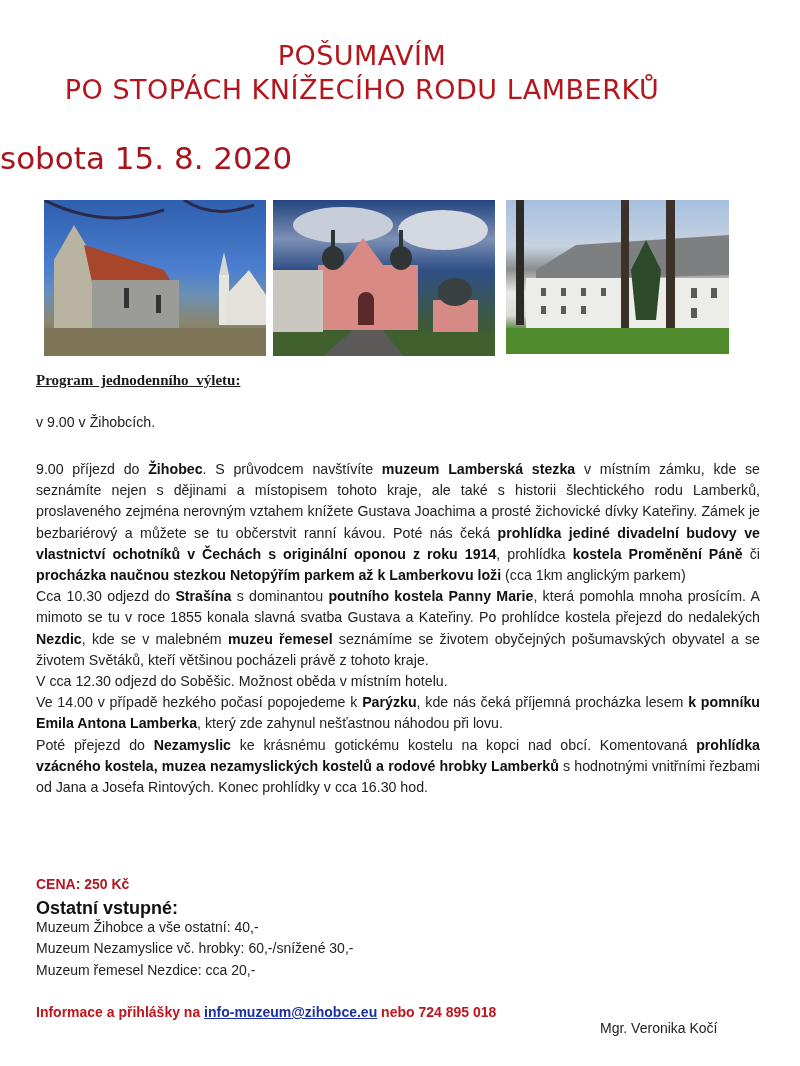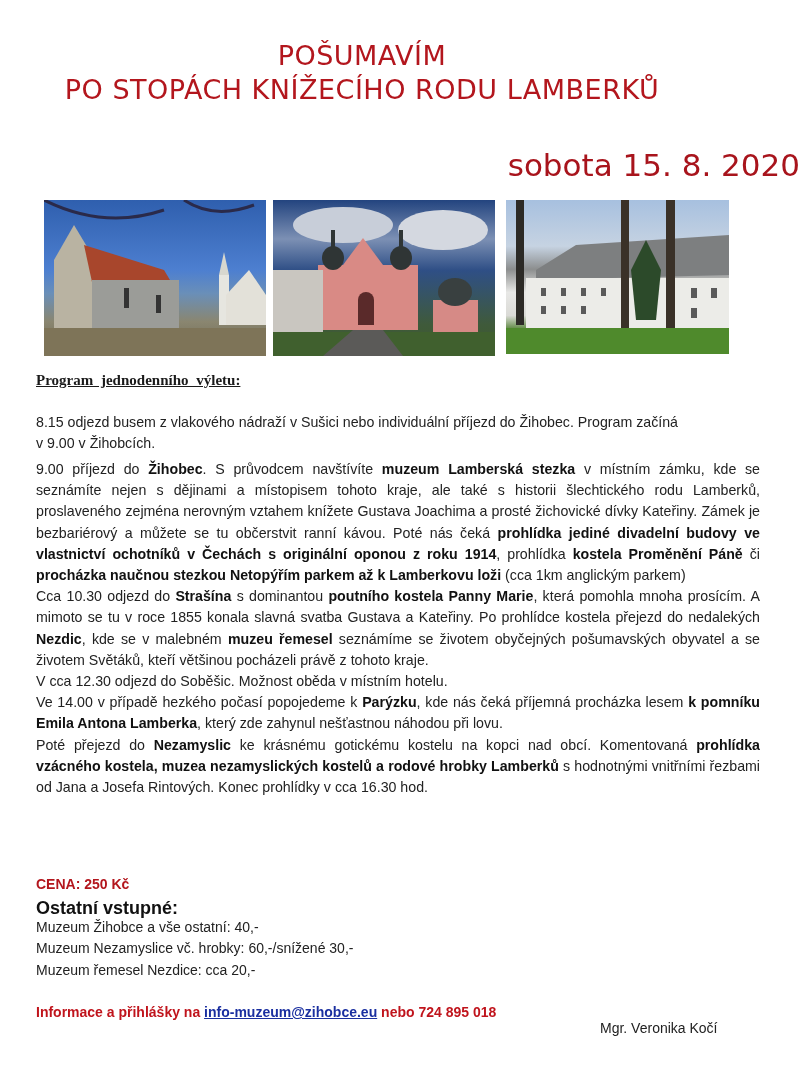--- a/index.html
+++ b/index.html
@@ -3,22 +3,22 @@
 <meta charset="utf-8">
 <style>
   html, body { margin:0; padding:0; background:#ffffff; }
   body { width:800px; height:1066px; position:relative; overflow:hidden;
          font-family:"Liberation Sans", sans-serif; color:#222; }
   .title { position:absolute; left:0; width:724px; text-align:center;
            color:#b3161d; font-family:"DejaVu Sans", sans-serif; font-weight:normal;
            letter-spacing:0.5px; }
   .t1 { top:40px; font-size:27px; }
   .t2 { top:74px; font-size:27px; }
-  .date { position:absolute; top:140px; left:0; width:800px; text-align:right;
-          color:#a8141c; font-family:"DejaVu Sans", sans-serif; font-size:31px;margin-top:7px; }
+  .date { position:absolute; top:140px; left:0; width:800px; text-align:left;
+          color:#a8141c; font-family:"DejaVu Sans", sans-serif; font-size:31px; }
   .photo { position:absolute; top:200px; height:156px; overflow:hidden; }
   .p1 { left:44px; width:222px;
         background:linear-gradient(180deg,#2f5fae 0%,#4d7fd0 45%,#6a8fb8 60%,#8a8670 78%,#6d6650 100%); }
   .p2 { left:273px; width:222px;
         background:linear-gradient(180deg,#23447f 0%,#7c90b4 25%,#2f4f86 45%,#3f5a3a 80%,#3d5a2c 100%); }
   .p3 { left:506px; width:223px; height:154px;
         background:linear-gradient(180deg,#a7c0df 0%,#c6d3e2 30%,#8c8e8e 45%,#e8e8e6 60%,#dadad6 75%,#4e7f2f 85%,#5a8d35 100%); }
   .prog-head { position:absolute; top:372px; left:36px; font-family:"Liberation Serif", serif;
                font-weight:bold; font-size:15px; text-decoration:underline; word-spacing:4px; color:#1a1a1a; }
   .body-text { position:absolute; left:36px; width:724px; font-size:14.2px; line-height:21.2px;
@@ -96,21 +96,20 @@
     <rect x="115" y="0" width="8" height="135" fill="#3a3128"></rect>
     <rect x="160" y="0" width="9" height="138" fill="#3a3128"></rect>
     <path d="M125 70 L140 40 L155 70 L150 120 L130 120 Z" fill="#2c4a2a"></path>
     <rect x="0" y="128" width="223" height="26" fill="#4f8a2c"></rect>
   </svg>
 </div>
 
 <div class="prog-head">Program jednodenního výletu:</div>
 
 <div class="body-text para1">
-  <div>8.15 odjezd busem z vlakového nádraží v Sušici nebo individuální příjezd do Žihobec. Program začíná</div>
   <div>v 9.00 v Žihobcích.</div>
 </div>
 
 <div class="body-text para2">
   <div>
     <span>9.00 příjezd do </span><b>Žihobec</b><span>. S průvodcem navštívíte </span><b>muzeum Lamberská stezka</b><span> v místním zámku, kde se seznámíte nejen s dějinami a místopisem tohoto kraje, ale také s historii šlechtického rodu Lamberků, proslaveného zejména nerovným vztahem knížete Gustava Joachima a prosté žichovické dívky Kateřiny. Zámek je bezbariérový a můžete se tu občerstvit ranní kávou. Poté nás čeká </span><b>prohlídka jediné divadelní budovy ve vlastnictví ochotníků v Čechách s originální oponou z roku 1914</b><span>, prohlídka </span><b>kostela Proměnění Páně</b><span> či </span><b>procházka naučnou stezkou Netopýřím parkem až k Lamberkovu loži</b><span> (cca 1km anglickým parkem)</span>
   </div>
   <div>
     <span>Cca 10.30 odjezd do </span><b>Strašína</b><span> s dominantou </span><b>poutního kostela Panny Marie</b><span>, která pomohla mnoha prosícím. A mimoto se tu v roce 1855 konala slavná svatba Gustava a Kateřiny. Po prohlídce kostela přejezd do nedalekých </span><b>Nezdic</b><span>, kde se v malebném </span><b>muzeu řemesel</b><span> seznámíme se životem obyčejných pošumavských obyvatel a se životem Světáků, kteří většinou pocházeli právě z tohoto kraje.</span>
   </div>

